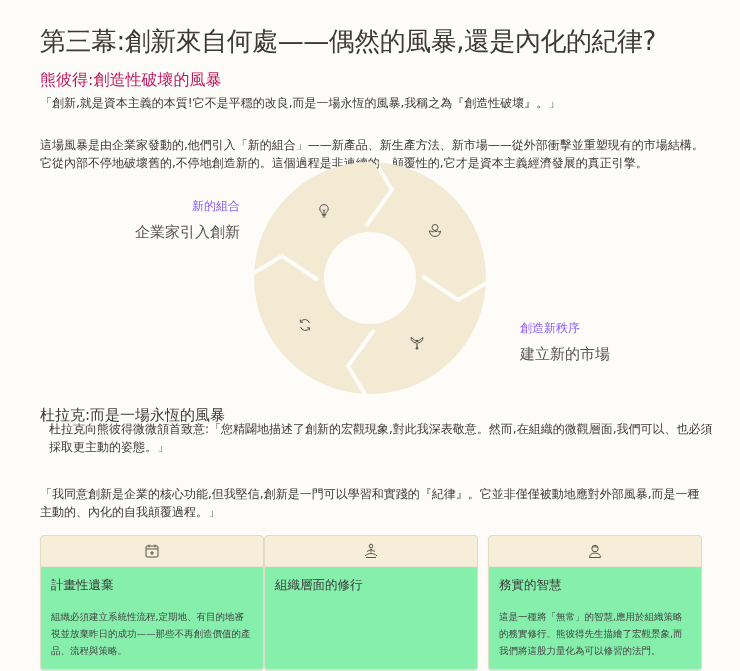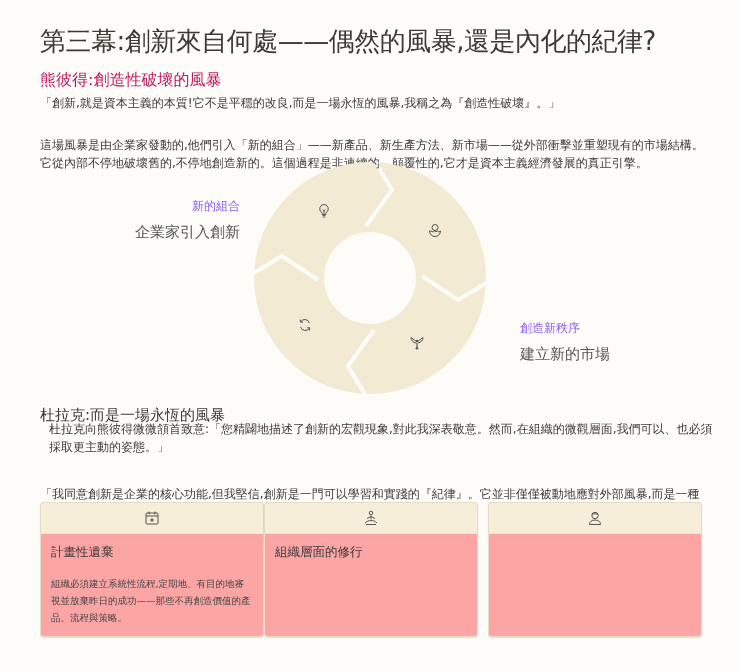--- a/index.html
+++ b/index.html
@@ -34,22 +34,22 @@
   .ring-label .t { font-size: 12px; color: #8b5cf6; display: block; }
   .ring-label .s { font-size: 15px; color: #555; display: block; margin-top: 8px; }
   .rl-left { text-align: right; }
   .h2 {
     position: absolute; left: 40px; top: 406px;
     font-size: 15px; color: #3d3a34; white-space: nowrap;
   }
   .p3 { top: 420px; margin-left: 9px; }
   .p4 { top: 465px; margin-top: 20px; }
   .card {
-    position: absolute; top: 502px; height: 133px;
-    background: #fca5a5;
+    position: absolute; top: 535px; height: 133px;
+    background: #86efac;
     border: 1px solid #e3dcc8;
     border-radius: 4px;
     box-shadow: 0 1px 1px rgba(150,140,110,0.25);
     overflow: hidden;
   }
   .card-head {
     height: 30px; background: #f6eed8;
     display: flex; align-items: center; justify-content: center;
     border-bottom: 1px solid #efe6cc;
   }
@@ -146,13 +146,17 @@
   </div>
 </div>
 
 <div class="card c3">
   <div class="card-head">
     <svg width="16" height="16" viewBox="0 0 16 16">
       <circle cx="8" cy="5.5" r="3.2" fill="none" stroke="#555" stroke-width="1"></circle>
       <path d="M5 4.5c1.5-1 4.5-1 6 0M2.5 14.5c0-3 2.5-4.5 5.5-4.5s5.5 1.5 5.5 4.5z" fill="none" stroke="#555" stroke-width="1"></path>
     </svg>
   </div>
+  <div class="card-body">
+    <div class="card-title">務實的智慧</div>
+    <div class="card-text">這是一種將「無常」的智慧,應用於組織策略的務實修行。熊彼得先生描繪了宏觀景象,而我們將這股力量化為可以修習的法門。</div>
+  </div>
 </div>
 
 </body></html>

